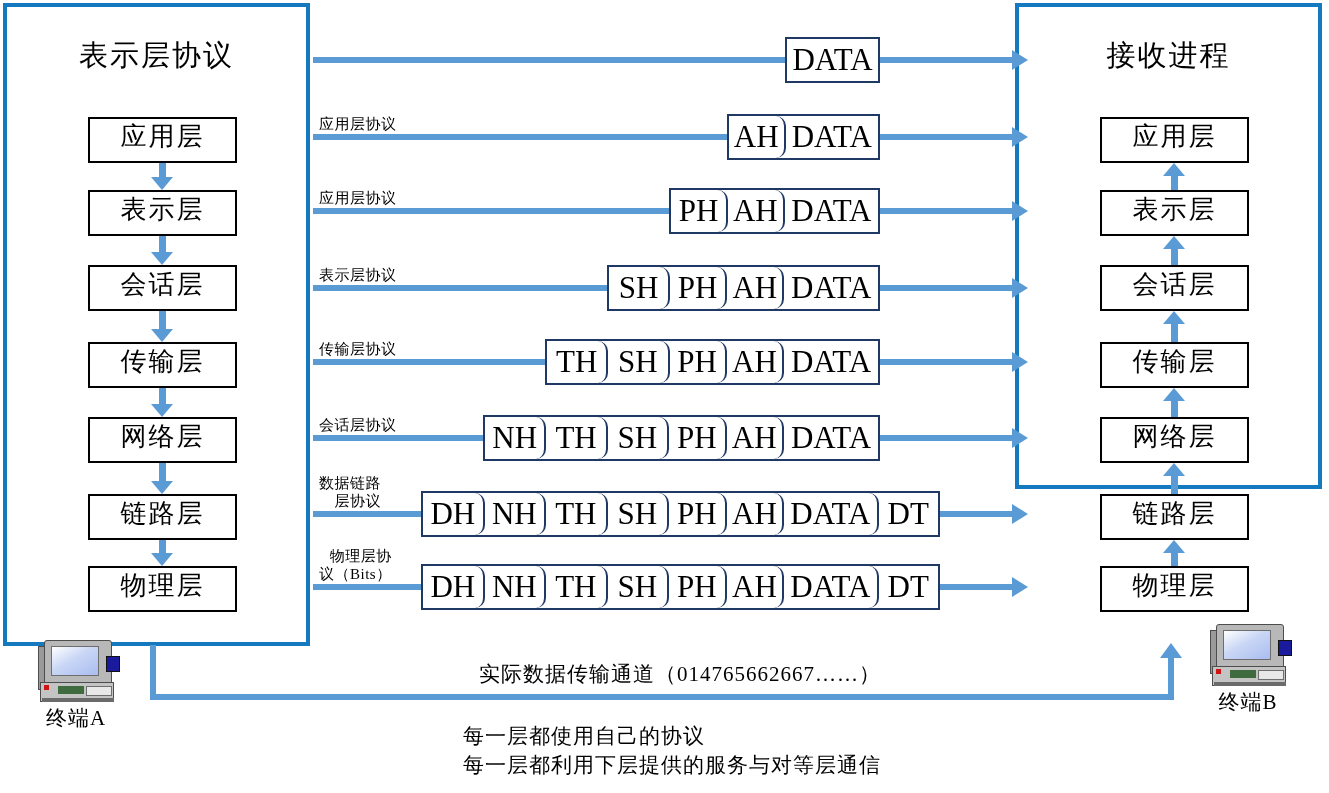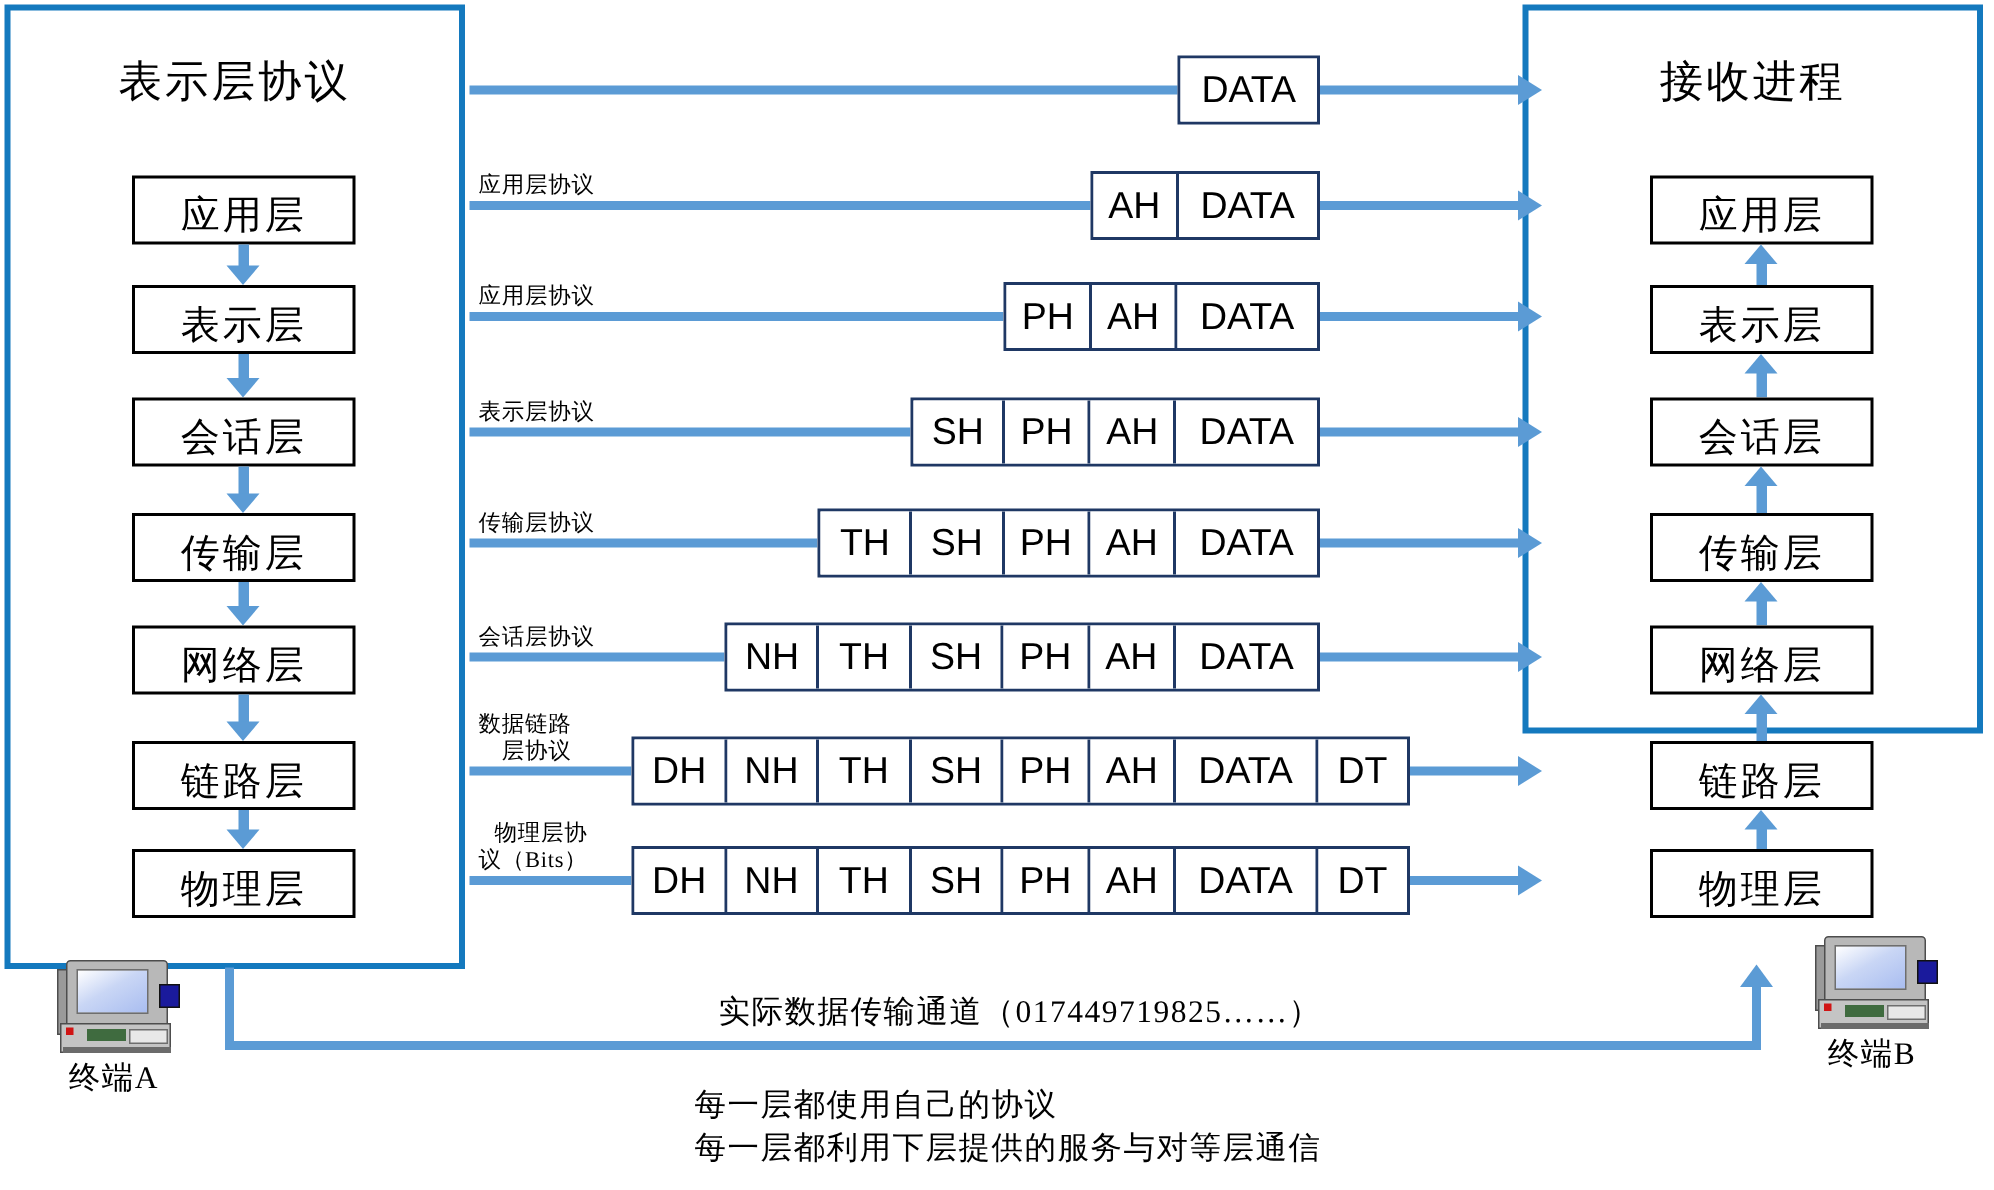--- a/index.html
+++ b/index.html
@@ -9,21 +9,21 @@
   
   .panel{position:absolute;border:4px solid #1479BE;background:#fff;box-sizing:border-box;}
   #panel-send{left:3px;top:3px;width:307px;height:643px;}
   #panel-recv{left:1015px;top:3px;width:307px;height:486px;}
 
   .panel-title{position:absolute;width:100%;text-align:center;top:34px;
                font-size:29px;letter-spacing:2px;line-height:1;}
 
   
   .layer-box{position:absolute;border:2.5px solid #000;background:#fff;box-sizing:border-box;
-             display:flex;align-items:flex-end;justify-content:center;
+             display:flex;align-items:flex-start;justify-content:center;
              font-size:26px;letter-spacing:2px;height:46px;}
   #panel-send .layer-box{left:81px;width:149px;}
   #panel-recv .layer-box{left:81px;width:149px;}
 
   
   .vconn{position:absolute;left:152px;width:7px;background:#5B9BD5;}
   .vhead{position:absolute;left:144px;width:0;height:0;border-left:11px solid transparent;
          border-right:11px solid transparent;}
   .vhead.down{border-top:13px solid #5B9BD5;}
   .vhead.up{border-bottom:13px solid #5B9BD5;}
@@ -34,23 +34,23 @@
   .parrow{position:absolute;width:0;height:0;top:-10px;
           border-top:10px solid transparent;border-bottom:10px solid transparent;
           border-left:16px solid #5B9BD5;}
   .plabel{position:absolute;font-size:15px;line-height:18px;letter-spacing:0.5px;
           white-space:pre-line;text-align:right;}
 
   
   .pdu{position:absolute;display:flex;height:46px;transform:translateY(-23px);
        border:2.5px solid #1F3864;box-sizing:border-box;background:#fff;}
   .pdu .cell{display:flex;align-items:center;justify-content:center;
-             font-family:Liberation Sans, sans-serif;
-             font-size:25px;border-right:2.5px solid #1F3864;box-sizing:border-box;
-             background:#fff;}
+             font-family:Liberation Serif, serif;
+             font-size:31px;border-right:2.5px solid #1F3864;box-sizing:border-box;
+             background:#fff;border-radius:10px;}
   .pdu .cell:last-child{border-right:none;}
 
   
   .ch{position:absolute;background:#5B9BD5;}
   #ch-caption{position:absolute;left:380px;top:660px;width:600px;text-align:center;
               font-size:21px;letter-spacing:1px;}
   #notes{position:absolute;left:463px;top:722px;font-size:21px;line-height:29px;
          letter-spacing:1px;white-space:pre-line;}
 
   
@@ -262,21 +262,21 @@
     </div>
   </div>
 
 <div class="ch" style="left:150px;top:645px;width:6px;height:55px;"></div>
 <div class="ch" style="left:150px;top:694px;width:1024px;height:6px;"></div>
 <div class="ch" style="left:1168px;top:656px;width:6px;height:44px;"></div>
 <div style="position:absolute;left:1160px;top:643px;width:0;height:0;
             border-left:11px solid transparent;border-right:11px solid transparent;
             border-bottom:15px solid #5B9BD5;"></div>
 
-<div id="ch-caption">实际数据传输通道（017449719825……）</div>
+<div id="ch-caption">实际数据传输通道（014765662667……）</div>
 
 <div id="notes">每一层都使用自己的协议
 每一层都利用下层提供的服务与对等层通信</div>
 
 <div class="terminal" id="term-a">
   <div class="pc">
     <div class="stand"></div>
       <div class="body"></div>
       <div class="screen"></div>
     <div class="blue"></div>

